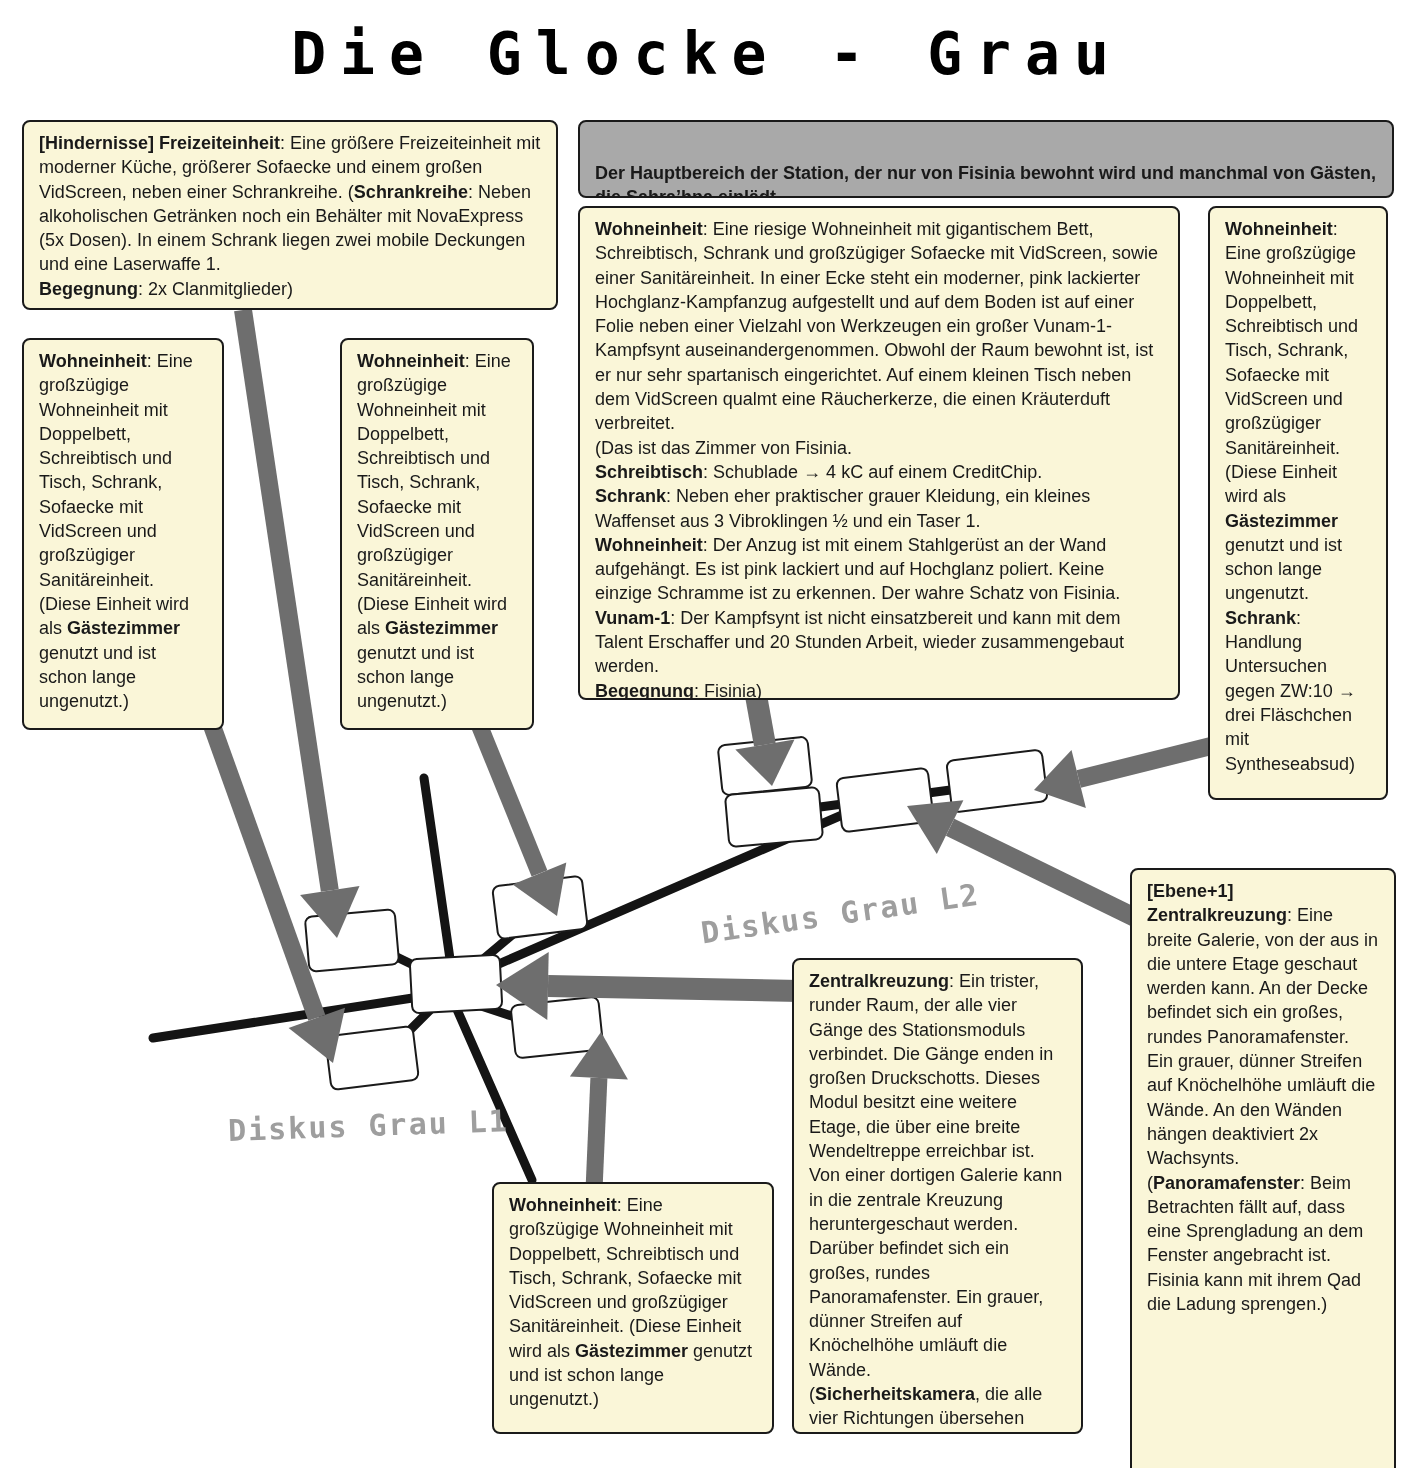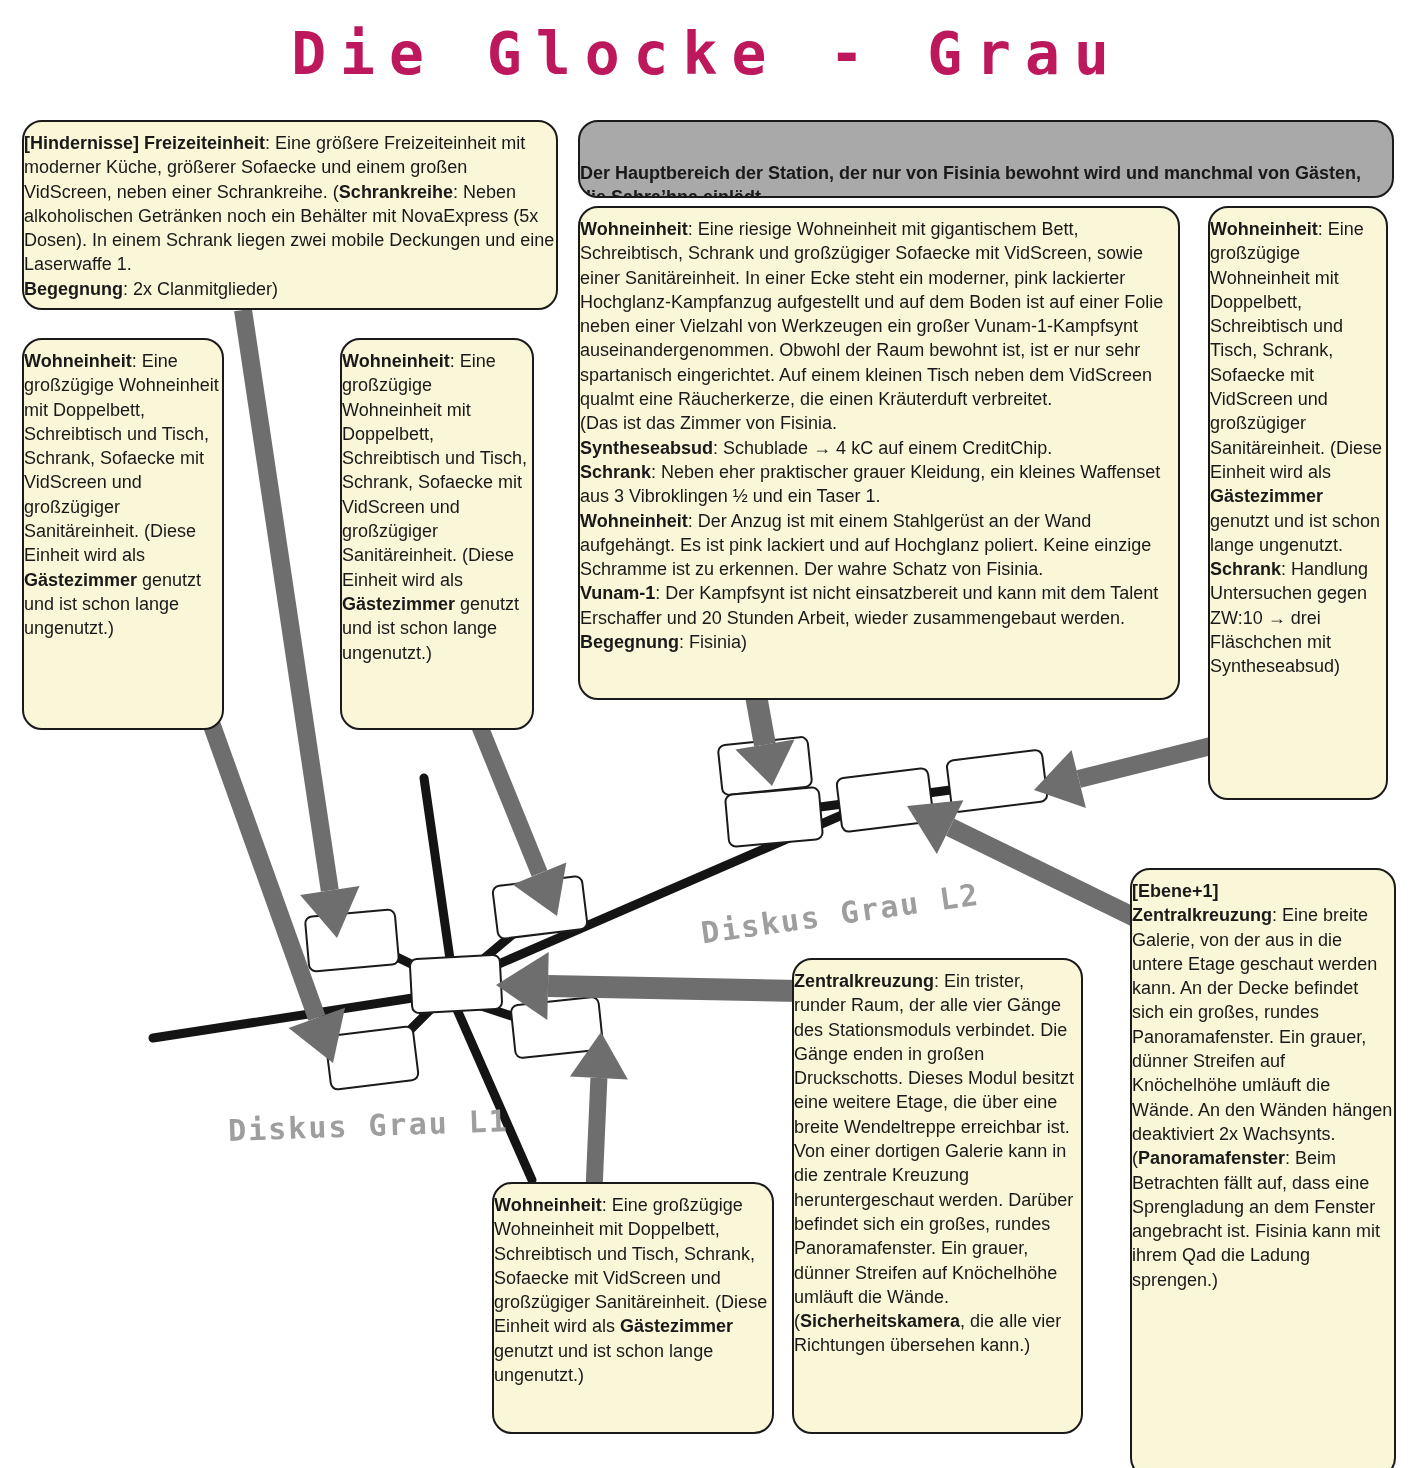--- a/index.html
+++ b/index.html
@@ -5,26 +5,26 @@
   html,body{margin:0;padding:0;background:#ffffff;}
   .canvas{
     position:relative;width:1414px;height:1468px;background:#ffffff;overflow:hidden;
     font-family:"Liberation Sans",sans-serif;color:#191919;
   }
   .layer{position:absolute;left:0;top:0;width:1414px;height:1468px;}
   .z1{z-index:1}.z3{z-index:3}
   .title{
     position:absolute;top:20px;left:50%;transform:translateX(-50%);
     font-family:"DejaVu Sans Mono",monospace;font-weight:bold;font-size:58px;
-    letter-spacing:14px;color:#be185d;white-space:nowrap;z-index:5;
+    letter-spacing:14px;color:#000000;white-space:nowrap;z-index:5;
   }
   .logo{position:absolute;left:18px;top:16px;z-index:5;}
   .note{
-    position:absolute;background:#faf6d8;border:2.5px solid #1a1a1a;border-radius:20px;
-    padding:9px 0;box-sizing:border-box;overflow:hidden;z-index:4;
+    position:absolute;background:#faf6d8;border:2.5px solid #1a1a1a;border-radius:8px;
+    padding:9px 15px;box-sizing:border-box;overflow:hidden;z-index:4;
   }
   .note-text{font-size:18px;line-height:1.35;white-space:pre-wrap;}
   .note-text b{font-weight:bold;}
   .intro{background:#a9a9a9;}
   .intro .note-text{font-weight:bold;margin-top:30px;}
   .map-node{
     position:absolute;background:#ffffff;border:2px solid #1a1a1a;border-radius:8px;
     z-index:2;box-sizing:border-box;
   }
   .map-label{
@@ -109,21 +109,21 @@
     <div class="note-text"><b>Wohneinheit</b>: Eine großzügige Wohneinheit mit Doppelbett, Schreibtisch und Tisch, Schrank, Sofaecke mit VidScreen und großzügiger Sanitäreinheit. (Diese Einheit wird als <b>Gästezimmer</b> genutzt und ist schon lange ungenutzt.)</div>
   </div>
 
   <div class="note" style="left:340px;top:338px;width:194px;height:392px;">
     <div class="note-text"><b>Wohneinheit</b>: Eine großzügige Wohneinheit mit Doppelbett, Schreibtisch und Tisch, Schrank, Sofaecke mit VidScreen und großzügiger Sanitäreinheit. (Diese Einheit wird als <b>Gästezimmer</b> genutzt und ist schon lange ungenutzt.)</div>
   </div>
 
   <div class="note" style="left:578px;top:206px;width:602px;height:494px;">
     <div class="note-text"><b>Wohneinheit</b>: Eine riesige Wohneinheit mit gigantischem Bett, Schreibtisch, Schrank und großzügiger Sofaecke mit VidScreen, sowie einer Sanitäreinheit. In einer Ecke steht ein moderner, pink lackierter Hochglanz-Kampfanzug aufgestellt und auf dem Boden ist auf einer Folie neben einer Vielzahl von Werkzeugen ein großer Vunam-1-Kampfsynt auseinandergenommen. Obwohl der Raum bewohnt ist, ist er nur sehr spartanisch eingerichtet. Auf einem kleinen Tisch neben dem VidScreen qualmt eine Räucherkerze, die einen Kräuterduft verbreitet.
 (Das ist das Zimmer von Fisinia.
-<b>Syntheseabsud</b>: Schublade → 4 kC auf einem CreditChip.
+<b>Schreibtisch</b>: Schublade → 4 kC auf einem CreditChip.
 <b>Schrank</b>: Neben eher praktischer grauer Kleidung, ein kleines Waffenset aus 3 Vibroklingen ½ und ein Taser 1.
 <b>Wohneinheit</b>: Der Anzug ist mit einem Stahlgerüst an der Wand aufgehängt. Es ist pink lackiert und auf Hochglanz poliert. Keine einzige Schramme ist zu erkennen. Der wahre Schatz von Fisinia.
 <b>Vunam-1</b>: Der Kampfsynt ist nicht einsatzbereit und kann mit dem Talent Erschaffer und 20 Stunden Arbeit, wieder zusammengebaut werden.
 <b>Begegnung</b>: Fisinia)</div>
   </div>
 
   <div class="note" style="left:1208px;top:206px;width:180px;height:594px;">
     <div class="note-text"><b>Wohneinheit</b>: Eine großzügige Wohneinheit mit Doppelbett, Schreibtisch und Tisch, Schrank, Sofaecke mit VidScreen und großzügiger Sanitäreinheit. (Diese Einheit wird als <b>Gästezimmer</b> genutzt und ist schon lange ungenutzt.
 <b>Schrank</b>: Handlung Untersuchen gegen ZW:10 → drei Fläschchen mit Syntheseabsud)</div>
   </div>

